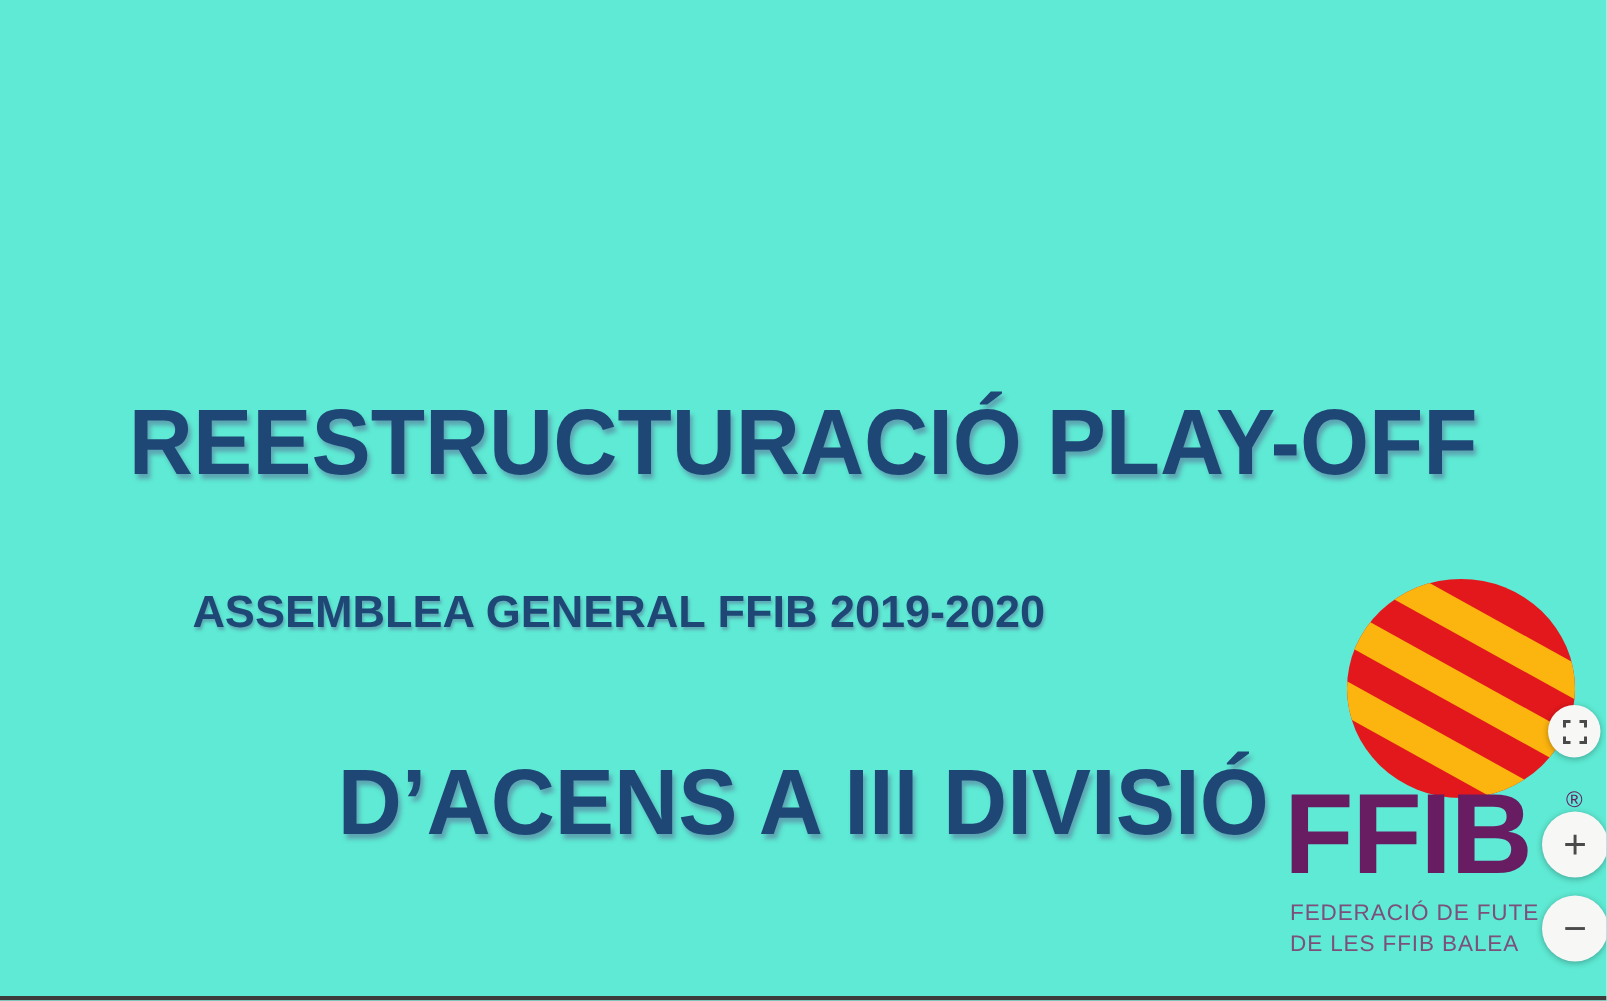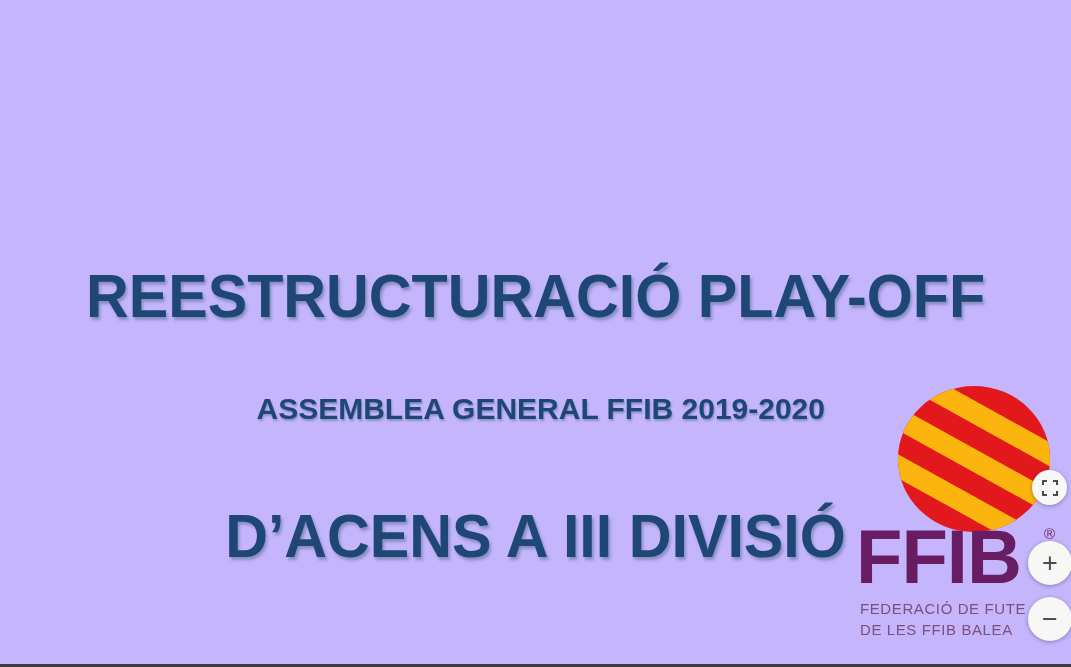--- a/index.html
+++ b/index.html
@@ -12,21 +12,21 @@
     overflow: hidden;
     font-family: "Liberation Sans", sans-serif;
     background: #ffffff;
   }
 
   
   #slide-viewer {
     position: relative;
     width: 1071px;
     height: 667px;
-    background: #c4b5fd;
+    background: #5eead4;
     overflow: hidden;
     box-sizing: border-box;
     border-bottom: 3px solid #3c3c3c;
   }
 
   
   #slide-title {
     position: absolute;
     left: 0;
     top: 96px;
@@ -46,21 +46,21 @@
     transform: scaleX(0.955);
   }
 
   #slide-subtitle {
     position: absolute;
     left: 0;
     top: 390px;
     width: 910px;
     padding-right: 85px;
     box-sizing: border-box;
-    text-align: right;
+    text-align: center;
     color: #1f4776;
     font-family: "Liberation Sans", sans-serif;
     font-weight: bold;
     font-size: 30px;
     line-height: 38px;
     text-shadow: 1px 2px 2px rgba(90, 110, 150, 0.5);
     white-space: pre;
   }
 
   

